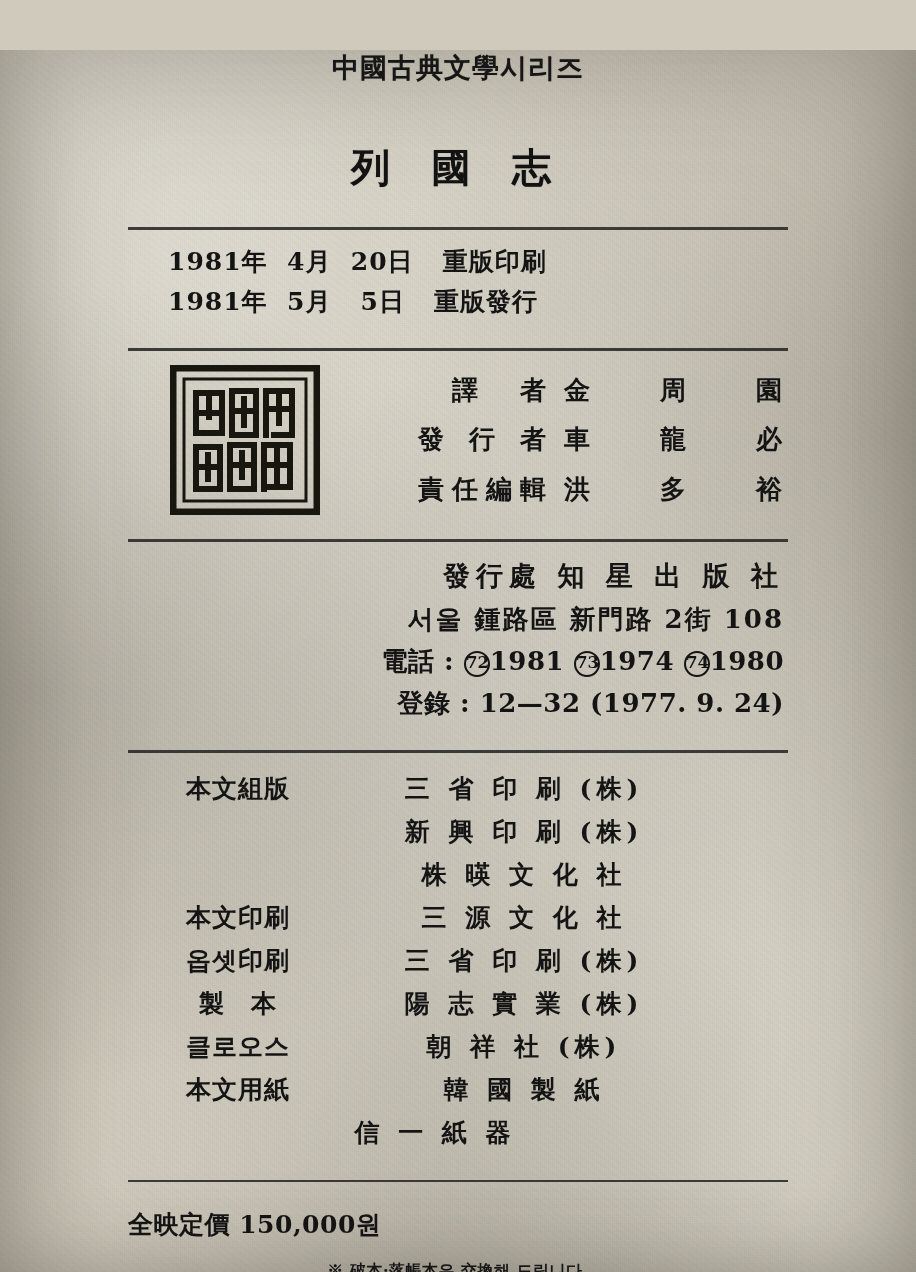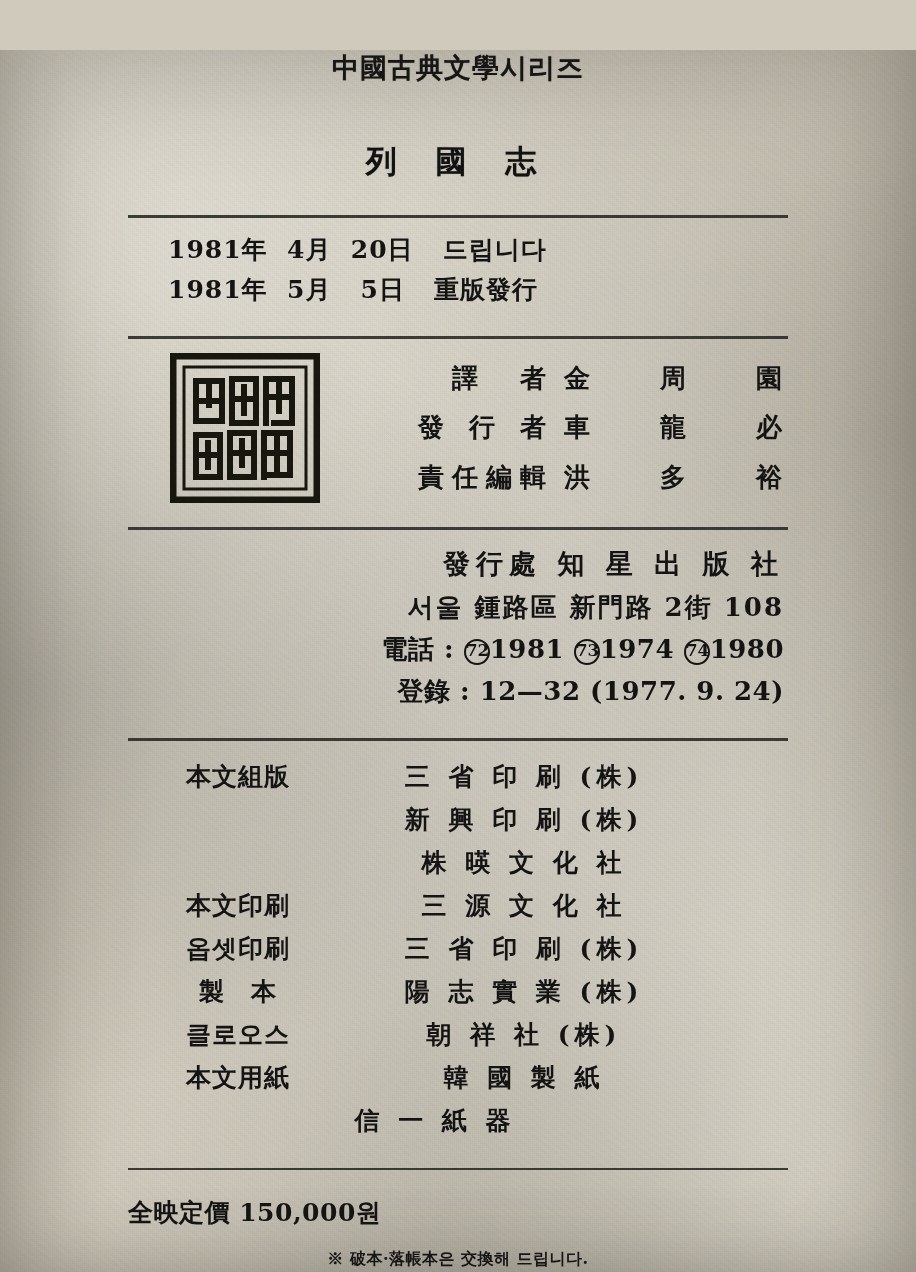--- a/index.html
+++ b/index.html
@@ -56,21 +56,21 @@
     font-size: 27px;
     font-weight: bold;
     letter-spacing: 1px;
     margin-top: 50px;
     color: #161616;
     text-shadow: 0 0 1px rgba(0,0,0,0.35);
   }
 
   .book-title {
     text-align: center;
-    font-size: 31px;
+    font-size: 39px;
     font-weight: bold;
     letter-spacing: 14px;
     margin-top: 55px;
     color: #121212;
     text-shadow: 0 0 1px rgba(0,0,0,0.4);
   }
 
   .rule {
     height: 0;
     border-top: 3px solid #2a2a28;
@@ -239,21 +239,21 @@
 
   <div class="content">
 
     <div class="series-title">中國古典文學시리즈</div>
 
     <div class="book-title">列 國 志</div>
 
     <div class="rule r1"></div>
 
     <div class="dates">
-      <div class="date-line">1981年  4月  20日   드립니다</div>
+      <div class="date-line">1981年  4月  20日   重版印刷</div>
       <div class="date-line">1981年  5月   5日   重版發行</div>
     </div>
 
     <div class="rule r2"></div>
 
     <div class="people-block">
       <div class="seal">
         <svg width="150" height="150" viewBox="0 0 150 150" aria-hidden="true">
           <rect x="3" y="3" width="144" height="144" fill="none" stroke="#17170f" stroke-width="7"></rect>
           <rect x="14" y="14" width="122" height="122" fill="none" stroke="#17170f" stroke-width="3"></rect>

